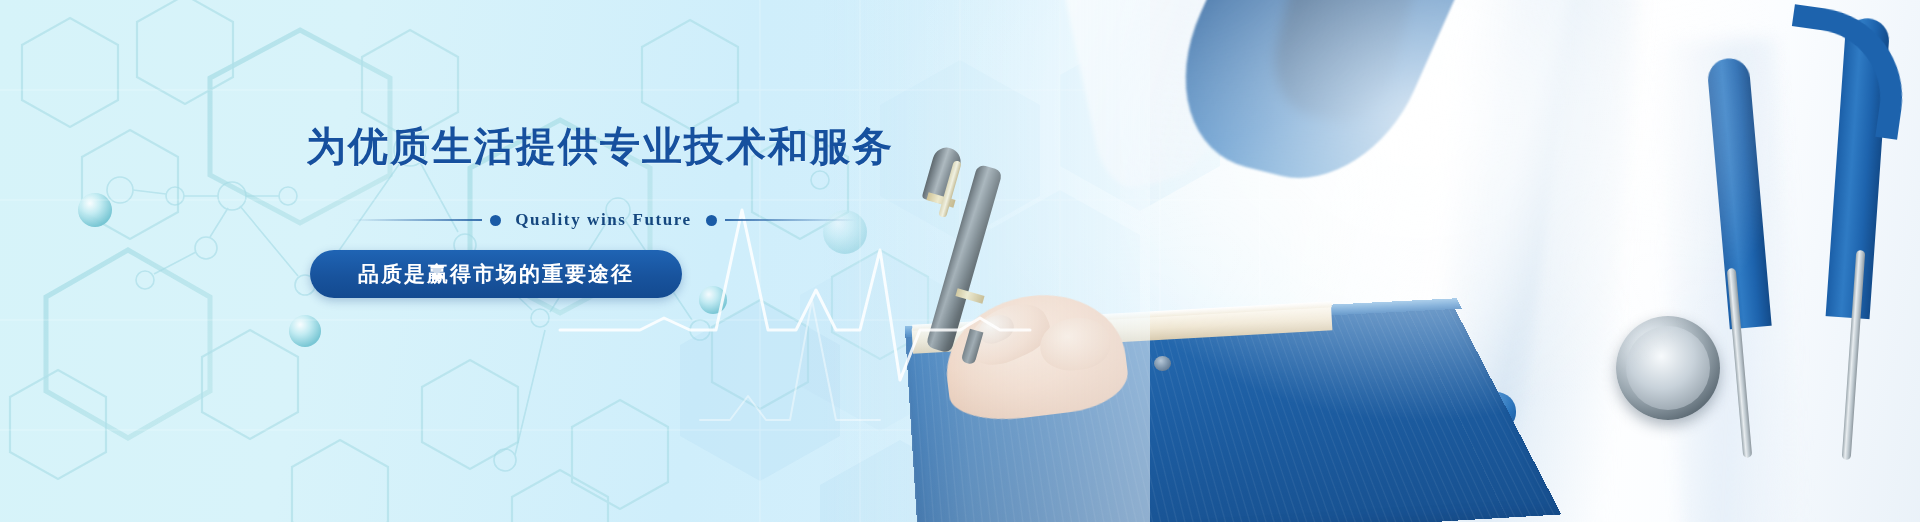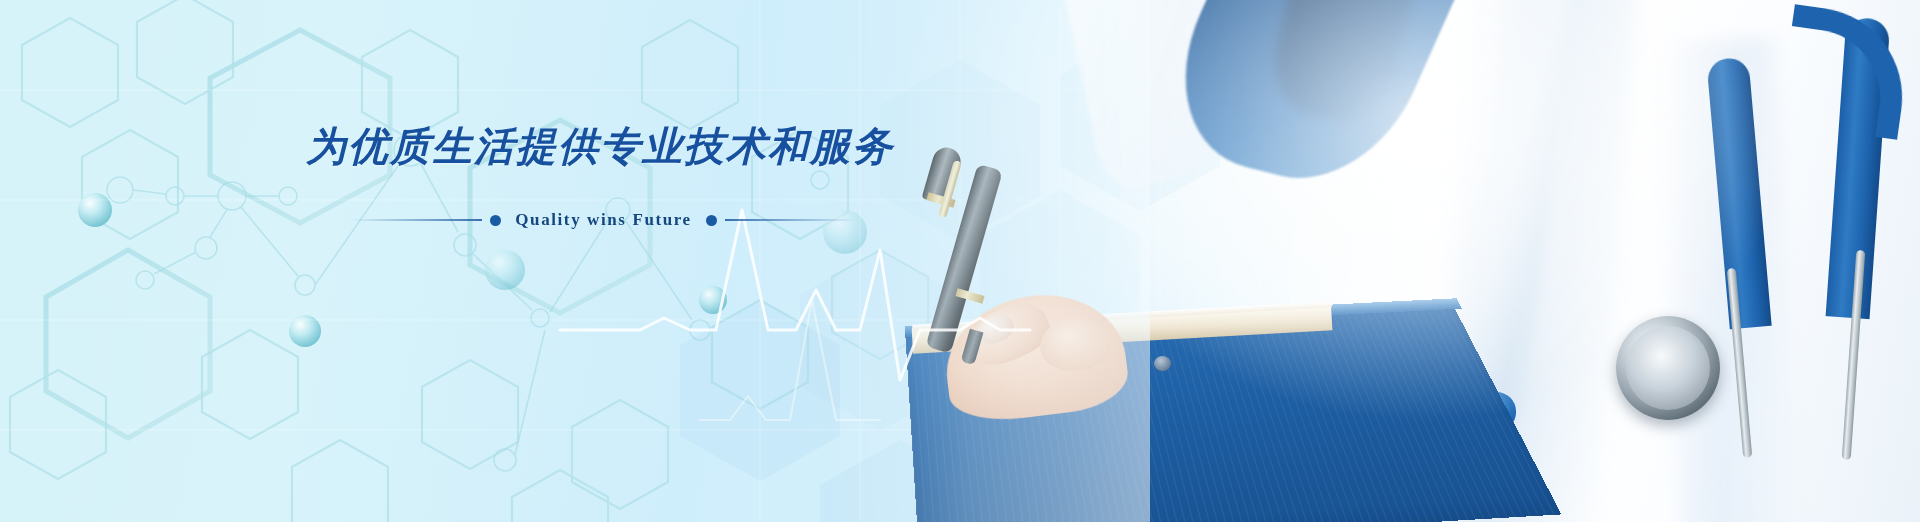--- a/index.html
+++ b/index.html
@@ -250,21 +250,20 @@
     position:absolute;
     left:306px;
     top:126px;
     width:620px;
     z-index:40;
   }
 
   #headline {
     font-size:40px;
     font-weight:bold;
-    font-style:italic;
     color:#16509e;
     letter-spacing:2px;
     line-height:1;
     white-space:nowrap;
     text-shadow:0 1px 0 rgba(255,255,255,.35);
   }
 
   #subRow {
     display:flex;
     align-items:center;
@@ -473,15 +472,16 @@
     <div id="headline">为优质生活提供专业技术和服务</div>
 
     <div id="subRow">
       <span class="subline"></span>
       <span class="subdot"></span>
       <span id="subText">Quality wins Future</span>
       <span class="subdot"></span>
       <span class="subline right"></span>
     </div>
 
+    <button id="pillBtn">品质是赢得市场的重要途径</button>
   </div>
 
 </div>
 
 </body></html>

